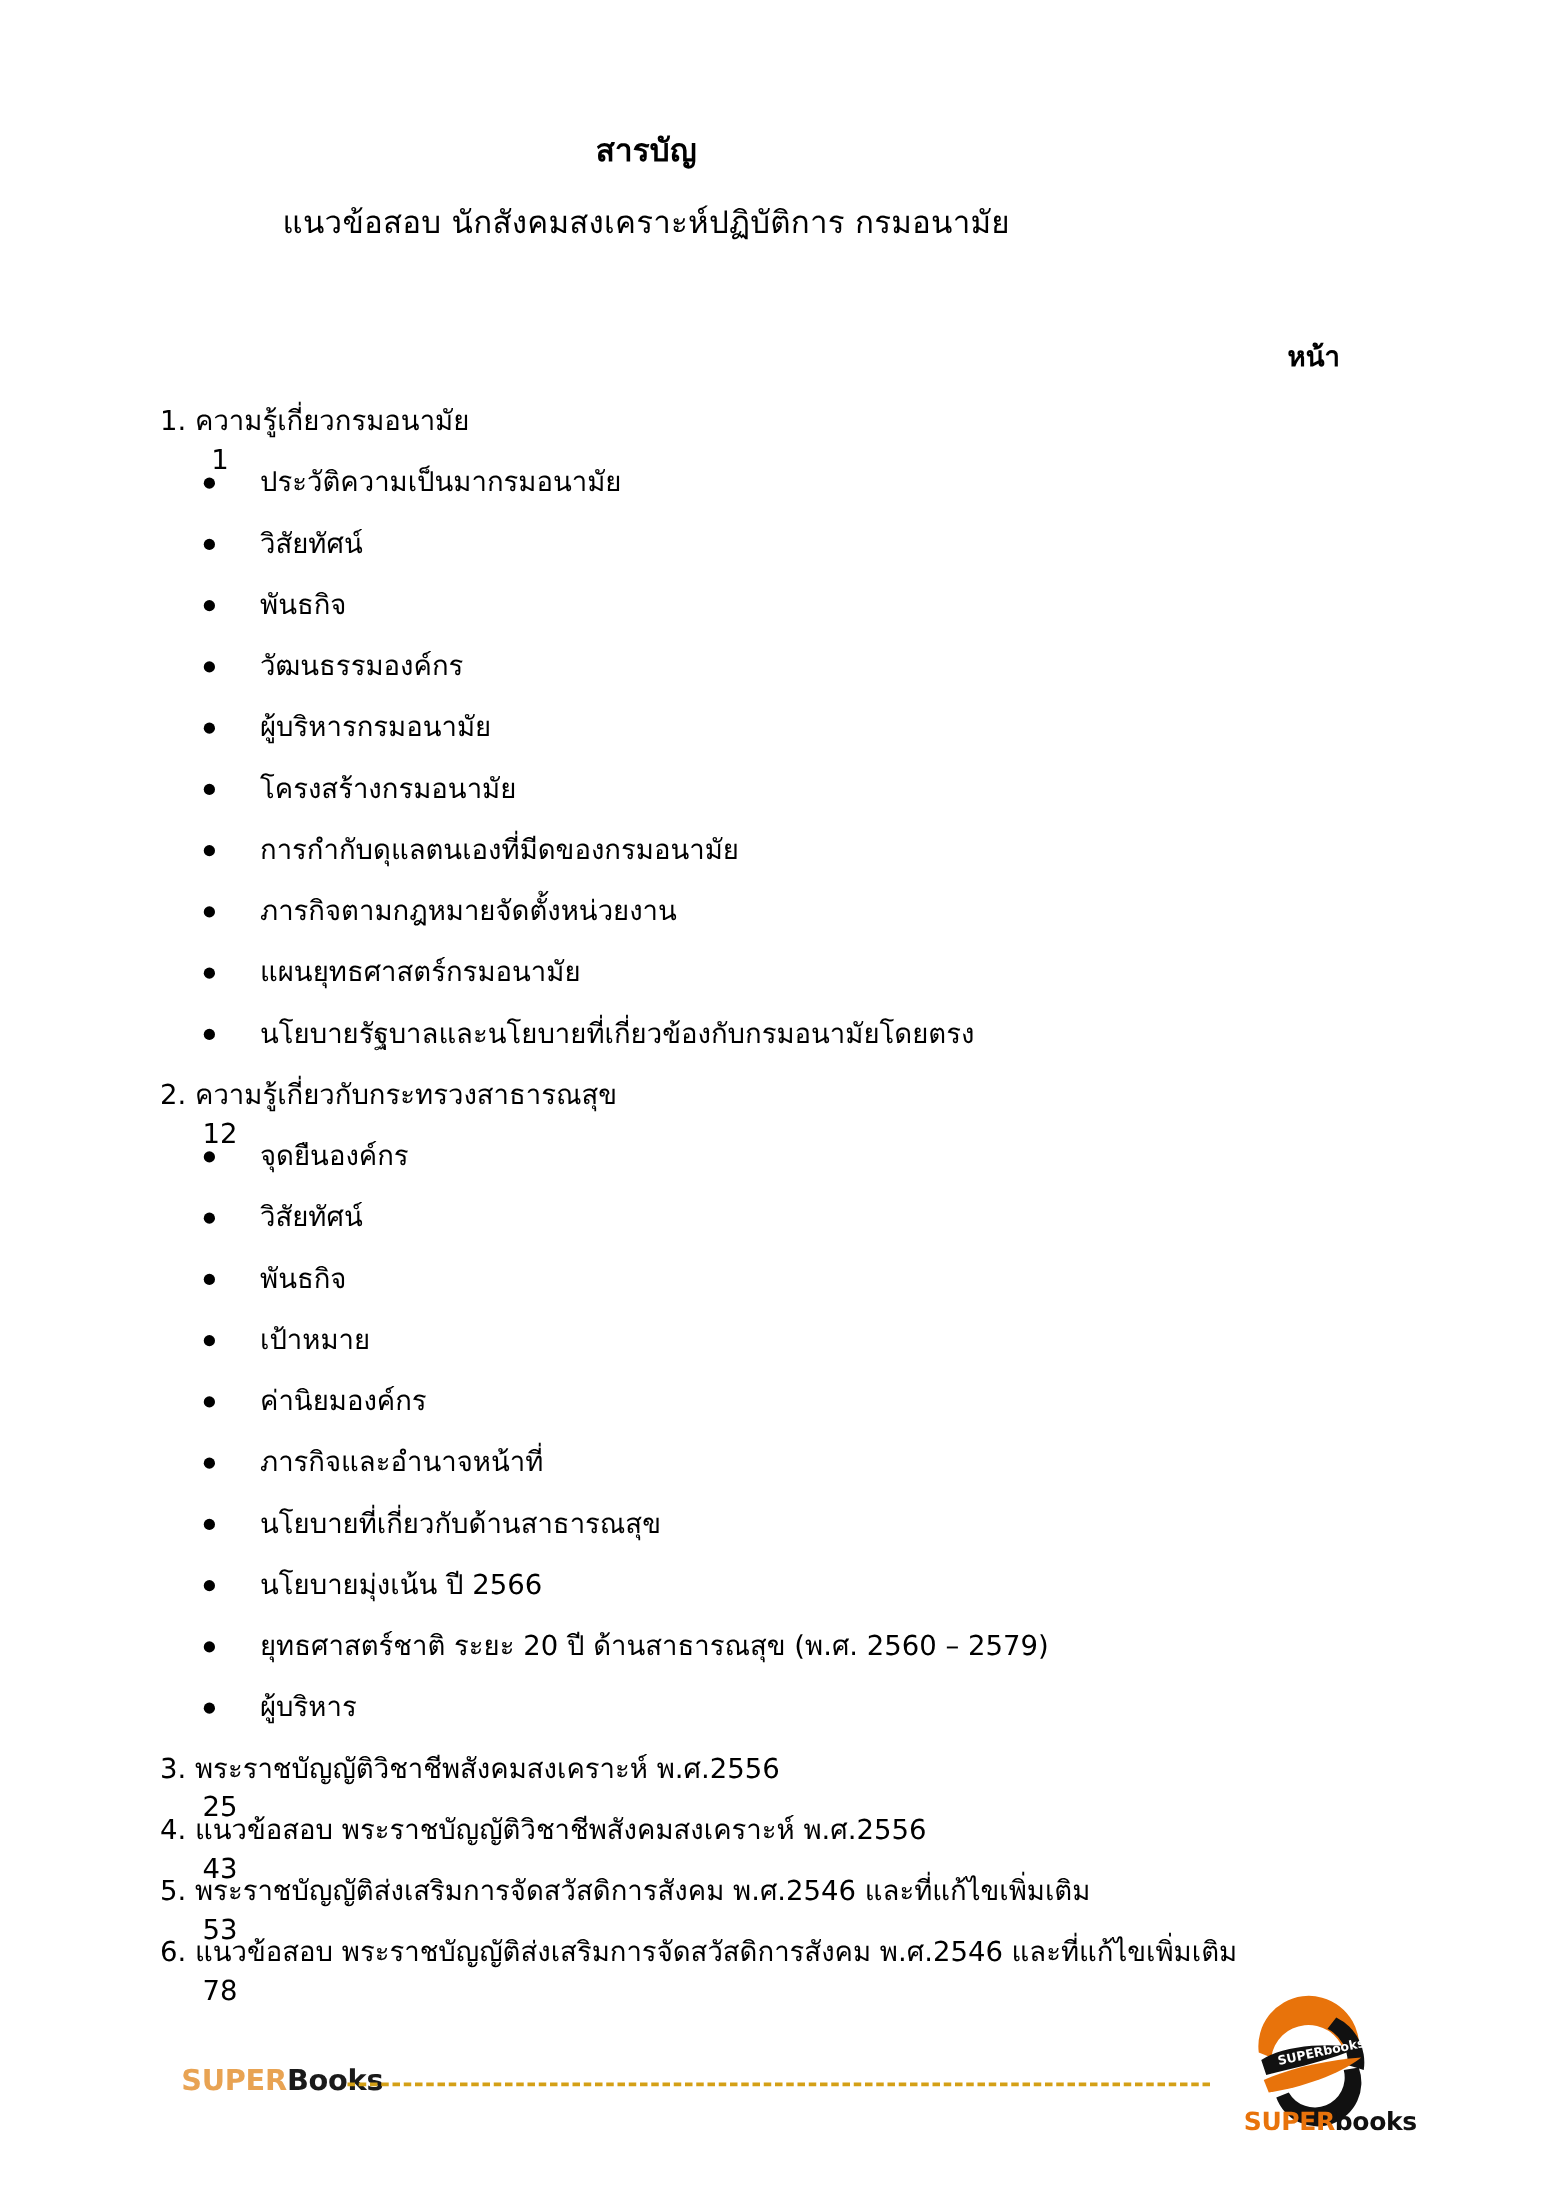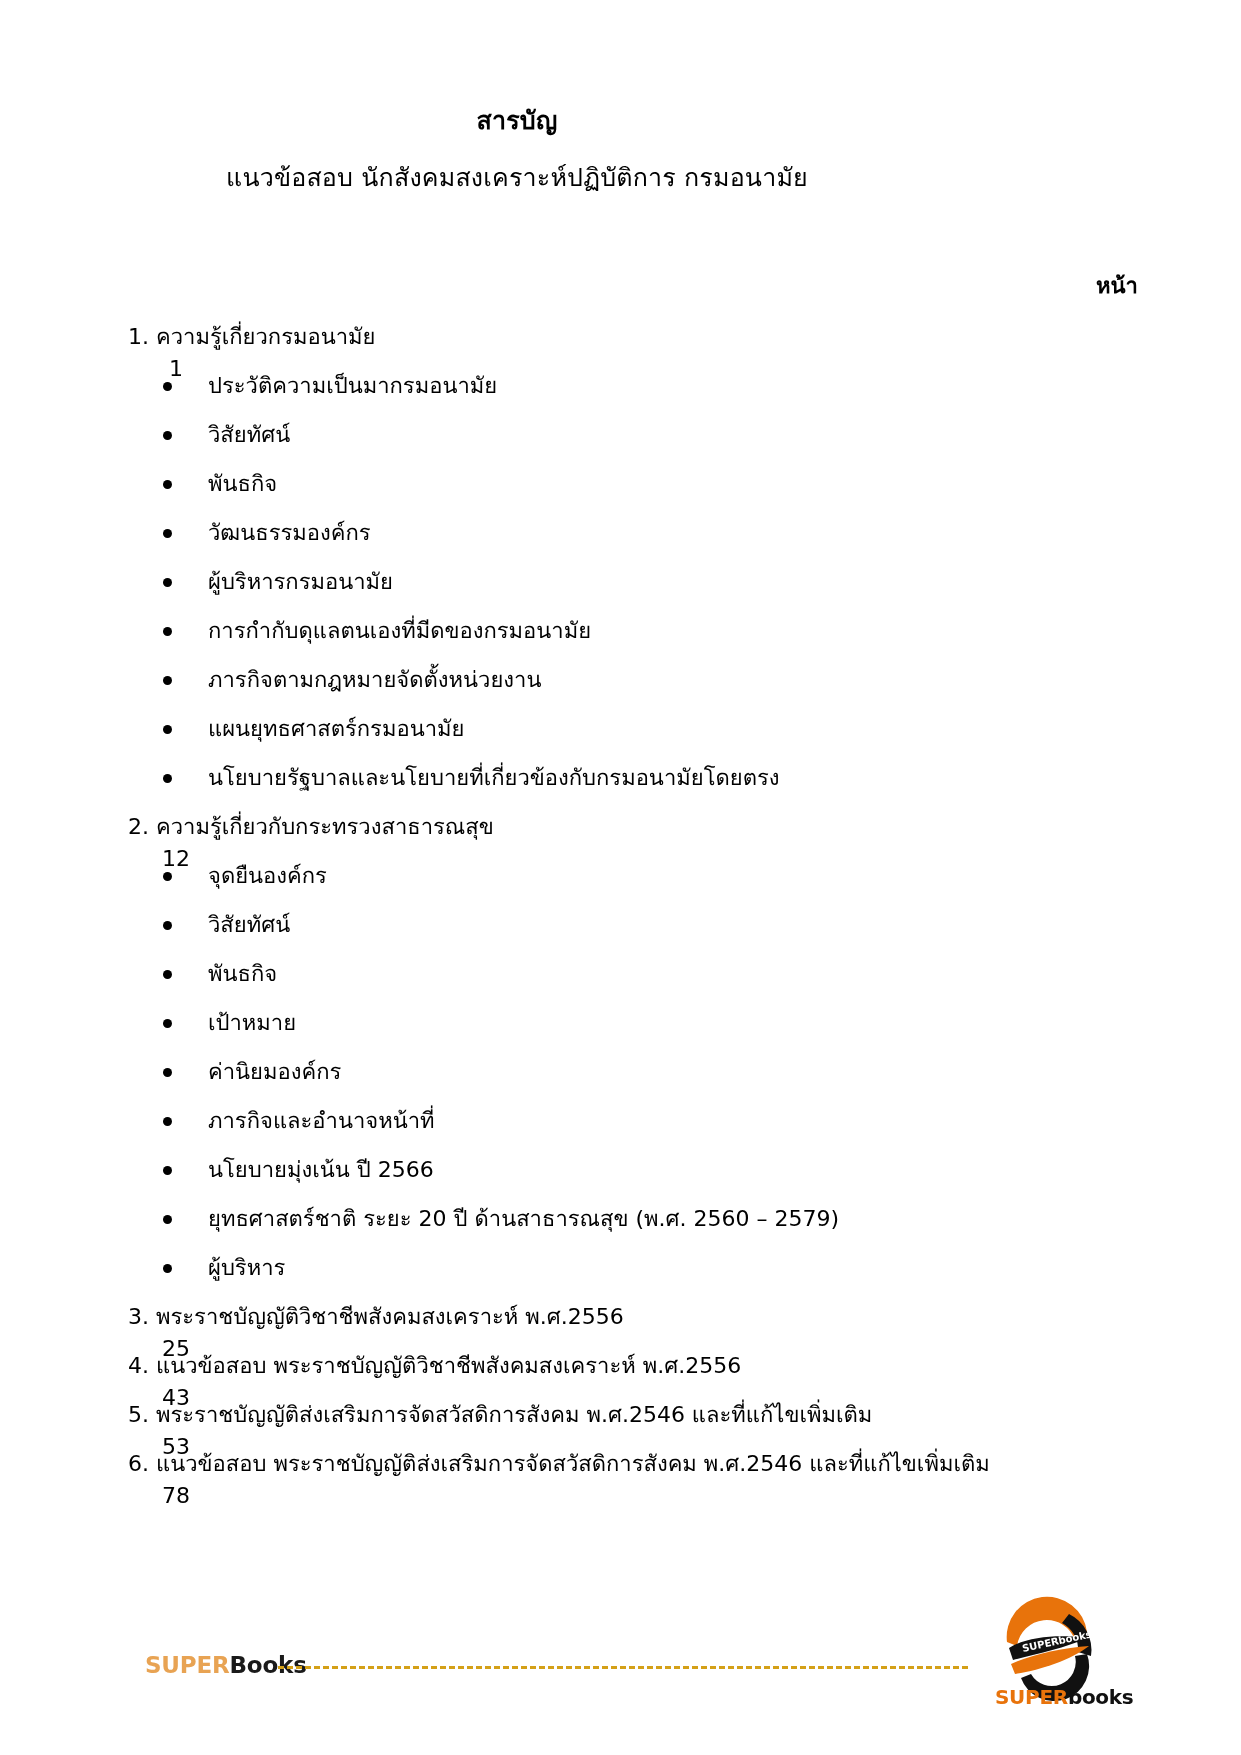--- a/index.html
+++ b/index.html
@@ -39,23 +39,23 @@
     font-weight: normal;
     line-height: 1.35;
     margin-top: 23px;
     letter-spacing: 0.2px;
   }
 
   
   .page-col-head {
     position: absolute;
     top: 268px;
-    left: 1062px;
+    left: 1030px;
     width: 110px;
-    text-align: center;
+    text-align: left;
     font-size: 22px;
     font-weight: bold;
   }
 
   
   .toc {
     position: absolute;
     top: 319px;
     left: 0;
     width: 1241px;
@@ -194,20 +194,24 @@
       <div class="toc-bullet">
         <span class="dot"></span>
         <span class="b-text">วัฒนธรรมองค์กร</span>
       </div>
       <div class="toc-bullet">
         <span class="dot"></span>
         <span class="b-text">ผู้บริหารกรมอนามัย</span>
       </div>
       <div class="toc-bullet">
         <span class="dot"></span>
+        <span class="b-text">โครงสร้างกรมอนามัย</span>
+      </div>
+      <div class="toc-bullet">
+        <span class="dot"></span>
         <span class="b-text">การกำกับดุแลตนเองที่มีดของกรมอนามัย</span>
       </div>
       <div class="toc-bullet">
         <span class="dot"></span>
         <span class="b-text">ภารกิจตามกฎหมายจัดตั้งหน่วยงาน</span>
       </div>
       <div class="toc-bullet">
         <span class="dot"></span>
         <span class="b-text">แผนยุทธศาสตร์กรมอนามัย</span>
       </div>
@@ -236,20 +240,24 @@
         <span class="dot"></span>
         <span class="b-text">เป้าหมาย</span>
       </div>
       <div class="toc-bullet">
         <span class="dot"></span>
         <span class="b-text">ค่านิยมองค์กร</span>
       </div>
       <div class="toc-bullet">
         <span class="dot"></span>
         <span class="b-text">ภารกิจและอำนาจหน้าที่</span>
+      </div>
+      <div class="toc-bullet">
+        <span class="dot"></span>
+        <span class="b-text">นโยบายที่เกี่ยวกับด้านสาธารณสุข</span>
       </div>
       <div class="toc-bullet">
         <span class="dot"></span>
         <span class="b-text">นโยบายมุ่งเน้น ปี 2566</span>
       </div>
       <div class="toc-bullet">
         <span class="dot"></span>
         <span class="b-text">ยุทธศาสตร์ชาติ ระยะ 20 ปี ด้านสาธารณสุข (พ.ศ. 2560 – 2579)</span>
       </div>
       <div class="toc-bullet">

